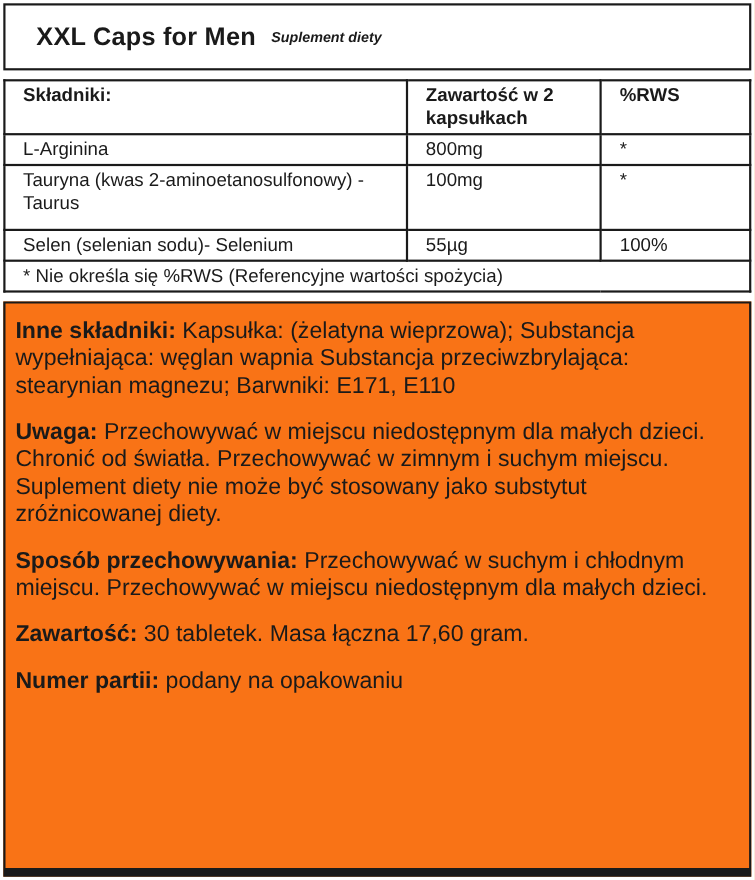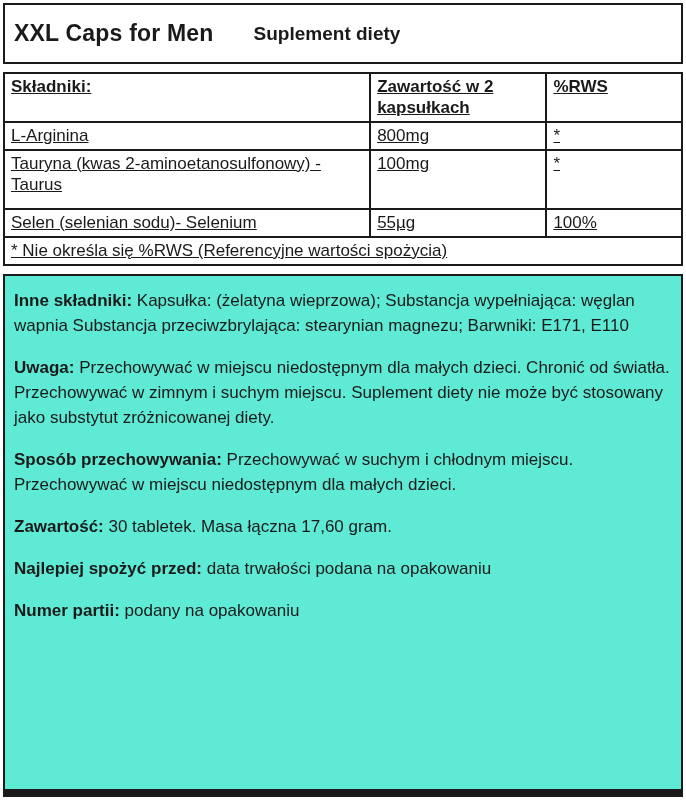--- a/index.html
+++ b/index.html
@@ -15,57 +15,56 @@
     padding:3px 3px 3px 3px;
     display:flex; flex-direction:column;
   }
   
   .title-box {
     box-sizing:border-box;
     border:2px solid #1a1a1a;
     height:61px;
     flex:0 0 61px;
     display:flex; align-items:center;
-    padding:0 9px;
+    padding:0 28px;
     margin-bottom:8px;
     background:#fff;
   }
   .title-main { font-size:23px; font-weight:bold; letter-spacing:0.2px; }
-  .title-sub  { font-size:19px; font-weight:bold; margin-left:40px; }
+  .title-sub  { font-size:13px; font-weight:bold; margin-left:14px;font-style:italic; }
   
   table.ingredients {
     width:100%; border-collapse:collapse;
     table-layout:fixed;
     font-size:17px; line-height:21px;
     margin-bottom:8px;
     flex:0 0 auto;
   }
   table.ingredients th, table.ingredients td {
     border:2px solid #1a1a1a;
     text-align:left; vertical-align:top;
-    padding:2px 4px 3px 6px;
+    padding:2px 4px 3px 16px;
     font-weight:normal;
-    text-decoration:underline;
   }
   table.ingredients th { font-weight:bold; }
   .col-name   { width:54%; }
   .col-amount { width:26%; }
   .col-rws    { width:20%; }
   td.indent, th.indent { padding-left:28px;margin-top:12px; }
   tr.row-tall td { height:52px; }
   td.footnote { font-weight:bold; padding:3px 6px 4px 6px;margin-top:10px; }
   
   .body-box {
     box-sizing:border-box;
     border:2px solid #1a1a1a;
     border-bottom-width:8px;
     flex:1 1 auto;
     padding:12px 10px 6px 9px;
-    font-size:17px; line-height:25px;
-    background:#5eead4;
+    font-size:21px; line-height:25px;
+    background:#f97316;
     overflow:hidden;
   }
   .body-box p { margin:0 0 17px 0; }
   .body-box p.tight { margin:0; }
   .plabel { font-weight:bold; }
 </style>
 </head>
 <body>
 
 <div class="label-sheet">
@@ -113,19 +112,18 @@
     <p><span class="plabel">Inne składniki:</span> <span>Kapsułka: (żelatyna wieprzowa); Substancja wypełniająca: węglan wapnia Substancja przeciwzbrylająca: stearynian magnezu; Barwniki: E171, E110</span></p>
 
 
 
     <p><span class="plabel">Uwaga:</span> <span>Przechowywać w miejscu niedostępnym dla małych dzieci. Chronić od światła. Przechowywać w zimnym i suchym miejscu. Suplement diety nie może być stosowany jako substytut zróżnicowanej diety.</span></p>
 
     <p><span class="plabel">Sposób przechowywania:</span> <span>Przechowywać w suchym i chłodnym miejscu. Przechowywać w miejscu niedostępnym dla małych dzieci.</span></p>
 
     <p><span class="plabel">Zawartość:</span> <span>30 tabletek. Masa łączna 17,60 gram.</span></p>
 
-    <p><span class="plabel">Najlepiej spożyć przed:</span> <span>data  trwałości podana na opakowaniu</span></p>
 
     <p class="tight"><span class="plabel">Numer partii:</span> <span>podany na opakowaniu</span></p>
 
   </div>
 
 </div>
 
 </body></html>

